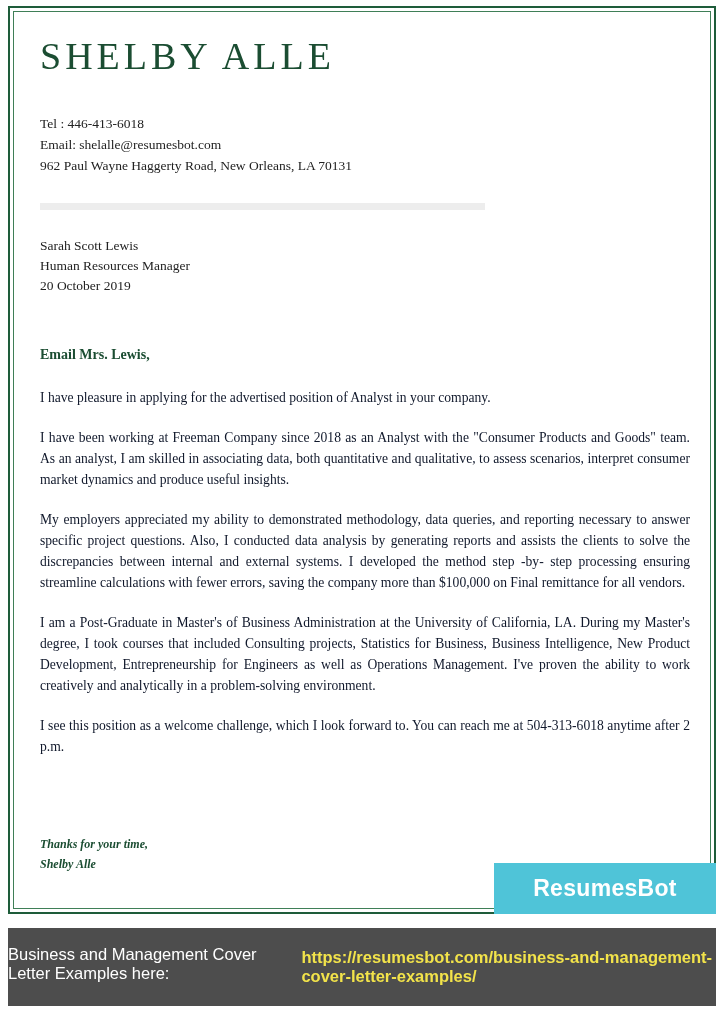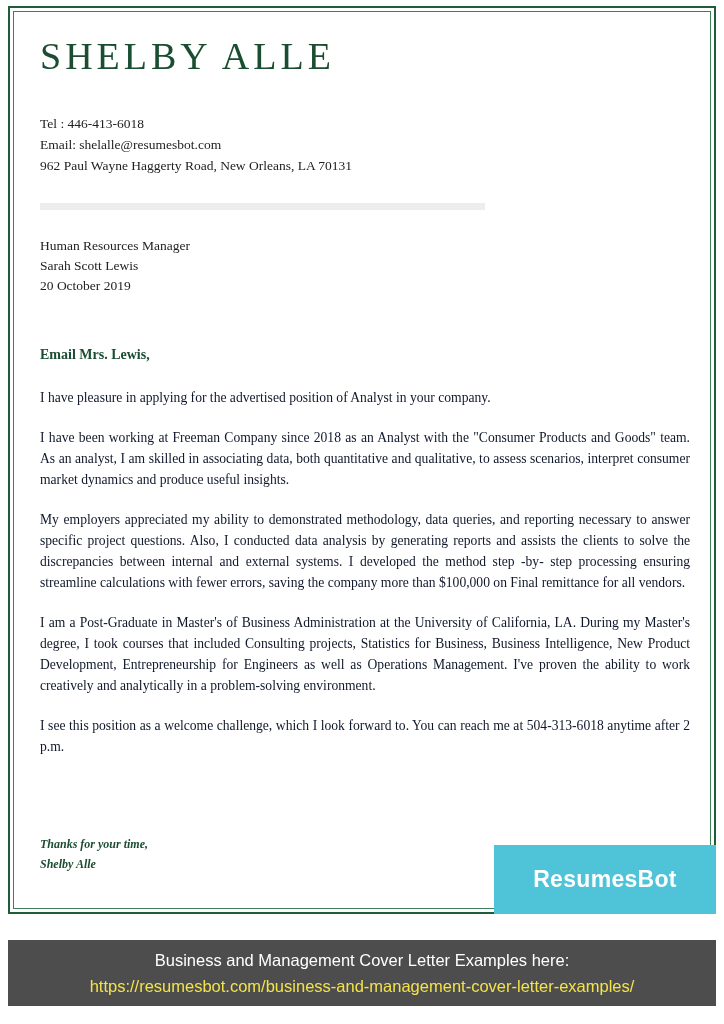--- a/index.html
+++ b/index.html
@@ -103,55 +103,56 @@
   }
   .closing div {
     margin: 0;
   }
   
   .badge {
     position: absolute;
     right: 8px;
     bottom: 110px;
     width: 222px;
-    height: 69px;
+    height: 51px;
     background: #4fc4d8;
     color: #ffffff;
     font-family: "Liberation Sans", sans-serif;
     font-size: 23px;
     font-weight: bold;
     display: flex;
     align-items: center;
     justify-content: center;
     letter-spacing: 0.3px;
   }
   
   .footer {
     position: absolute;
     left: 8px;
     right: 8px;
     bottom: 18px;
-    height: 66px;
+    height: 78px;
     background: #4d4d4d;
     color: #ffffff;
     font-family: "Liberation Sans", sans-serif;
     display: flex;
-    flex-direction: column;
+    flex-direction: row;
     align-items: center;
     justify-content: center;
   }
   .footer-line1 {
     font-size: 16.5px;
     color: #ffffff;
     margin-bottom: 7px;
   }
   .footer-link {
     font-size: 16.5px;
     color: #f2e34a;
     text-decoration: none;
+    font-weight: bold;
   }
 </style>
 </head>
 <body>
 
 <div class="page">
 
   <div class="frame"></div>
   <div class="inner-frame"></div>
 
@@ -161,22 +162,22 @@
 
     <div class="contact">
       <div>Tel : 446-413-6018</div>
       <div>Email: shelalle@resumesbot.com</div>
       <div>962 Paul Wayne Haggerty Road, New Orleans, LA 70131</div>
     </div>
 
     <div class="divider-bar"></div>
 
     <div class="recipient">
+      <div>Sarah Scott Lewis</div>
       <div>Human Resources Manager</div>
-      <div>Sarah Scott Lewis</div>
       <div>20 October 2019</div>
     </div>
 
     <div class="salutation">Email Mrs. Lewis,</div>
 
     <div class="body-text">
       <p>I have pleasure in applying for the advertised position of Analyst in your company.</p>
       <p>I have been working at Freeman Company since 2018 as an Analyst with the "Consumer Products and Goods" team. As an analyst, I am skilled in associating data, both quantitative and qualitative, to assess scenarios, interpret consumer market dynamics and produce useful insights.</p>
       <p>My employers appreciated my ability to demonstrated methodology, data queries, and reporting necessary to answer specific project questions. Also, I conducted data analysis by generating reports and assists the clients to solve the discrepancies between internal and external systems. I developed the method step -by- step processing ensuring streamline calculations with fewer errors, saving the company more than $100,000 on Final remittance for all vendors.</p>
       <p>I am a Post-Graduate in Master's of Business Administration at the University of California, LA. During my Master's degree, I took courses that included Consulting projects, Statistics for Business, Business Intelligence, New Product Development, Entrepreneurship for Engineers as well as Operations Management. I've proven the ability to work creatively and analytically in a problem-solving environment.</p>

